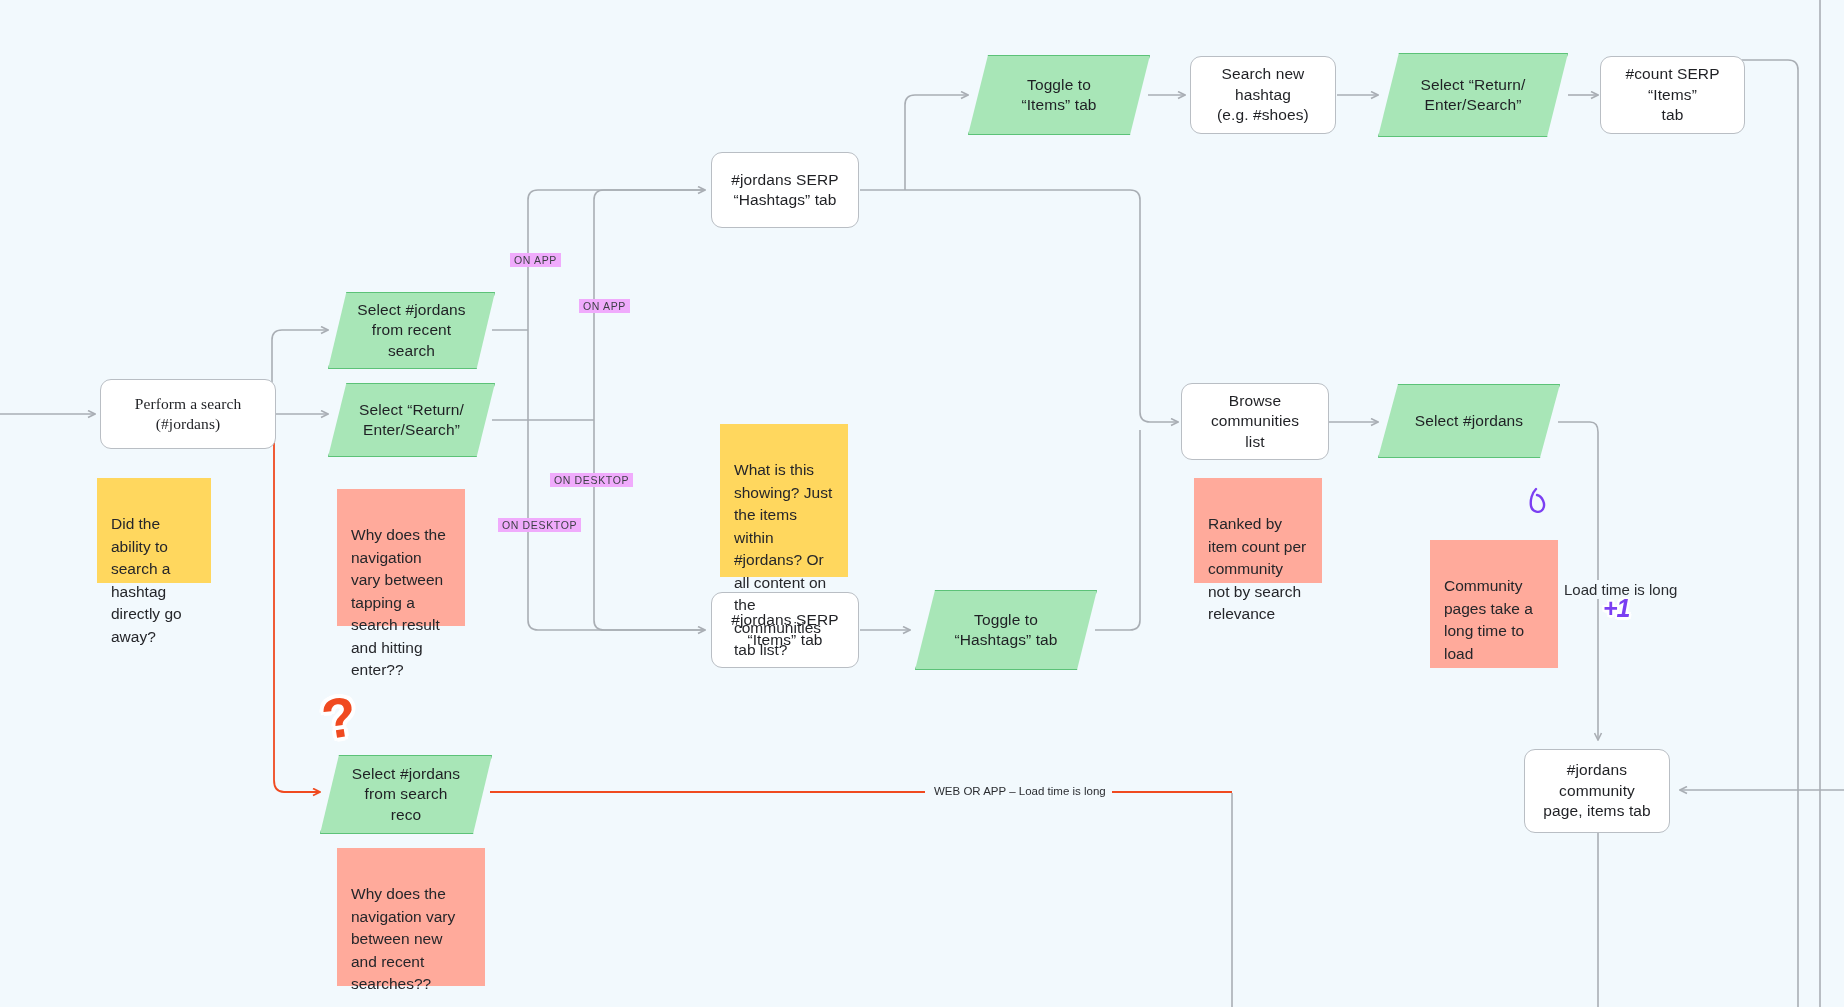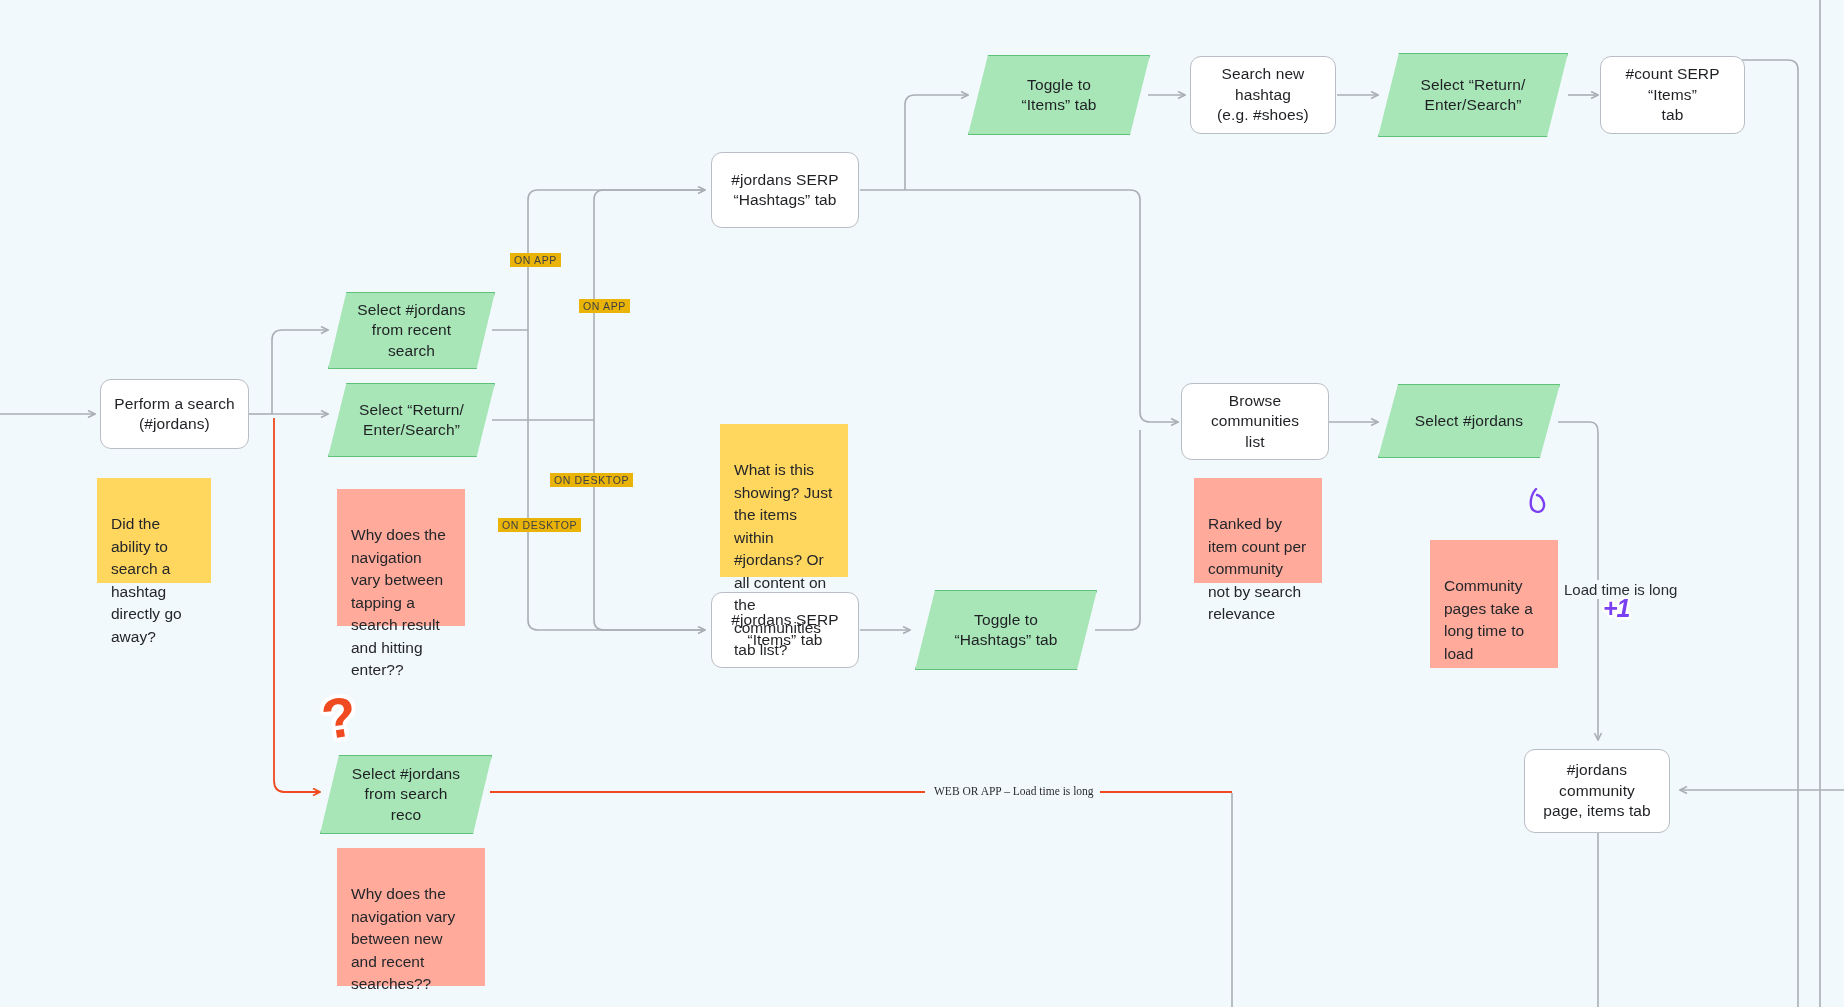--- a/index.html
+++ b/index.html
@@ -58,21 +58,21 @@
     text-align: left;
     white-space: pre-line;
   }
   .note.yellow { background: #ffd75e; }
   .note.red { background: #ffaa9b; }
   .edge-label {
     position: absolute;
     font-size: 10.5px;
     letter-spacing: .65px;
     color: #3c3f45;
-    background: #eab308;
+    background: #f0abfc;
     padding: 1px 4px;
     white-space: nowrap;
     font-family: "Liberation Sans", sans-serif;
   }
   .flow-label {
     position: absolute;
     font-size: 11.5px;
     color: #2b2d31;
     background: #f2f9fd;
     padding: 1px 6px;
@@ -172,21 +172,21 @@
       <path d="M1232,793 L1232,1007"></path>
     </g>
 
     <g fill="none" stroke="#f04a20" stroke-width="1.8">
       <path d="M274,418 Q274,430 274,442 L274,780 Q274,792 284,792 L320,792" marker-end="url(#arrowred)"></path>
       <path d="M490,792 L925,792"></path>
       <path d="M1095,792 L1232,792"></path>
     </g>
   </svg>
 
-  <div class="node rect" style="left:100px; top:379px; width:149px; height:70px;">
+  <div class="node rect" style="left:100px; top:379px; width:176px; height:70px;font-family:Liberation Serif, serif;">
     <span style="white-space:pre-line">Perform a search
 (#jordans)</span>
   </div>
 
   <div class="node para" style="left:328px; top:292px; width:167px; height:77px;">
     <span style="white-space:pre-line">Select #jordans
 from recent
 search</span>
   </div>
 
@@ -280,21 +280,21 @@
   <div class="edge-label" style="left:579px; top:299px;">
     <span>ON APP</span>
   </div>
   <div class="edge-label" style="left:550px; top:473px;">
     <span>ON DESKTOP</span>
   </div>
   <div class="edge-label" style="left:498px; top:518px;">
     <span>ON DESKTOP</span>
   </div>
 
-  <div class="flow-label" style="left:928px; top:784px;font-family:Liberation Serif, serif;">
+  <div class="flow-label" style="left:928px; top:784px;">
     <span>WEB OR APP – Load time is long</span>
   </div>
 
   <div class="flow-label" style="left:1558px; top:580px; font-size:15px;">
     <span>Load time is long</span>
   </div>
 
   <div class="badge-plus1" style="left:1603px; top:594px;">
     <span>+1</span>
   </div>

